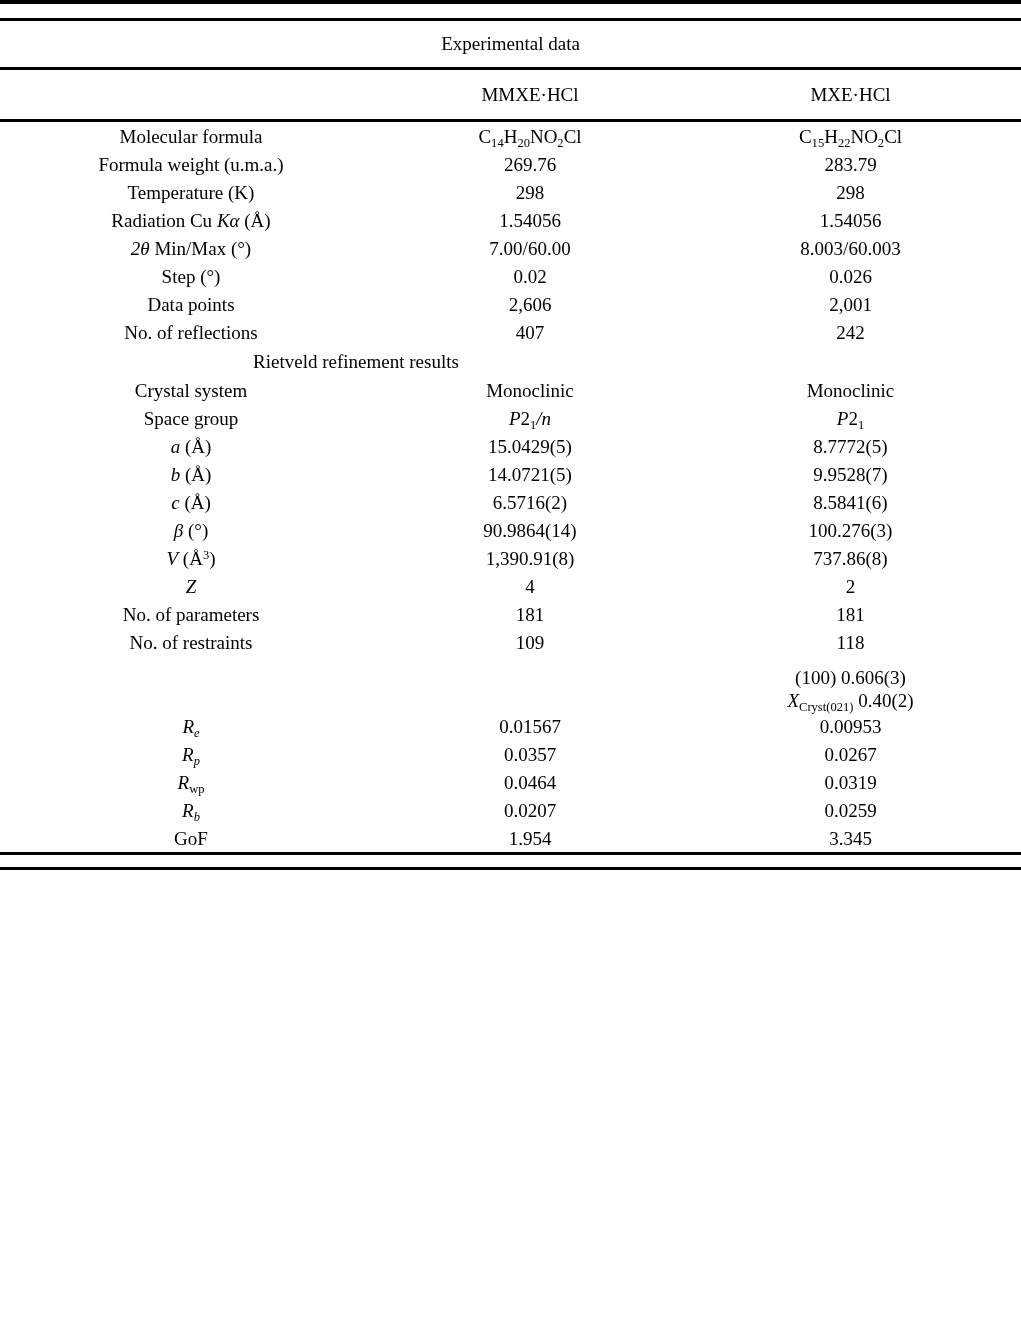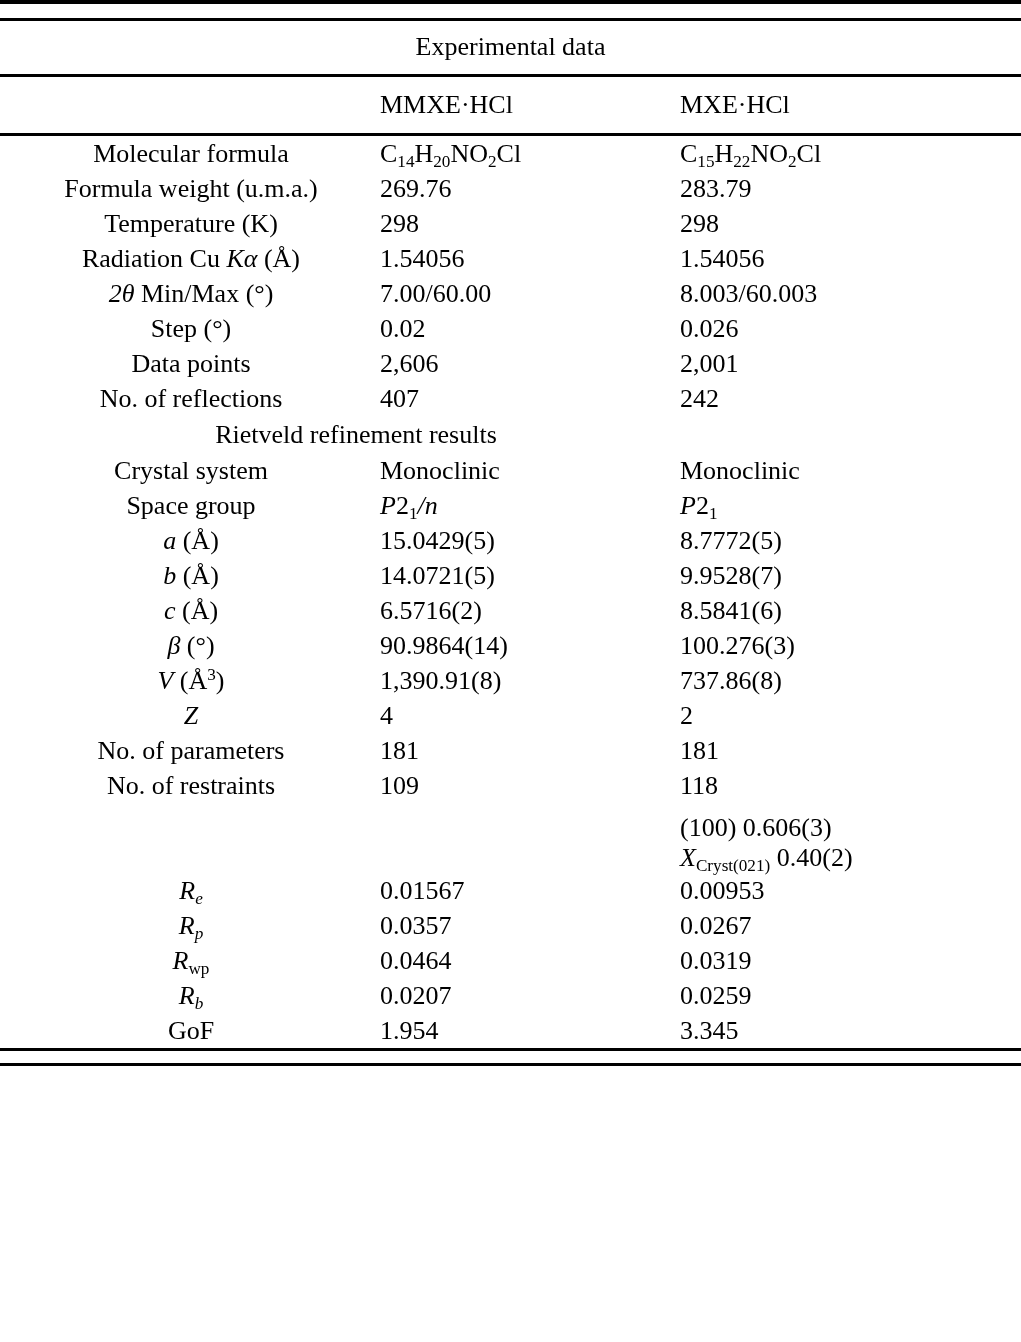--- a/index.html
+++ b/index.html
@@ -19,21 +19,21 @@
   #table-root {
     width: 1021px;
     box-sizing: border-box;
     padding: 0;
   }
 
   table.data-table {
     width: 1021px;
     border-collapse: collapse;
     table-layout: fixed;
-    font-size: 26px;
+    font-size: 19px;
     line-height: 1.0;
     border-radius: 10px;
   }
 
   
   col.c-label { width: 380px; }
   col.c-v1    { width: 300px; }
   col.c-v2    { width: 341px; }
 
   
@@ -55,21 +55,21 @@
     border-bottom: 3.5px solid #000;
   }
 
   
   td.label {
     text-align: center;
     padding: 4.5px 0 4.5px 2px;
     white-space: nowrap;
   }
   td.val {
-    text-align: left;
+    text-align: center;
     padding: 4.5px 0;
     white-space: nowrap;
   }
   td.span-title {
     text-align: center;
     padding: 13px 0 14px 0;
   }
   td.section-head {
     text-align: center;
     padding: 6px 0 5px 0;

